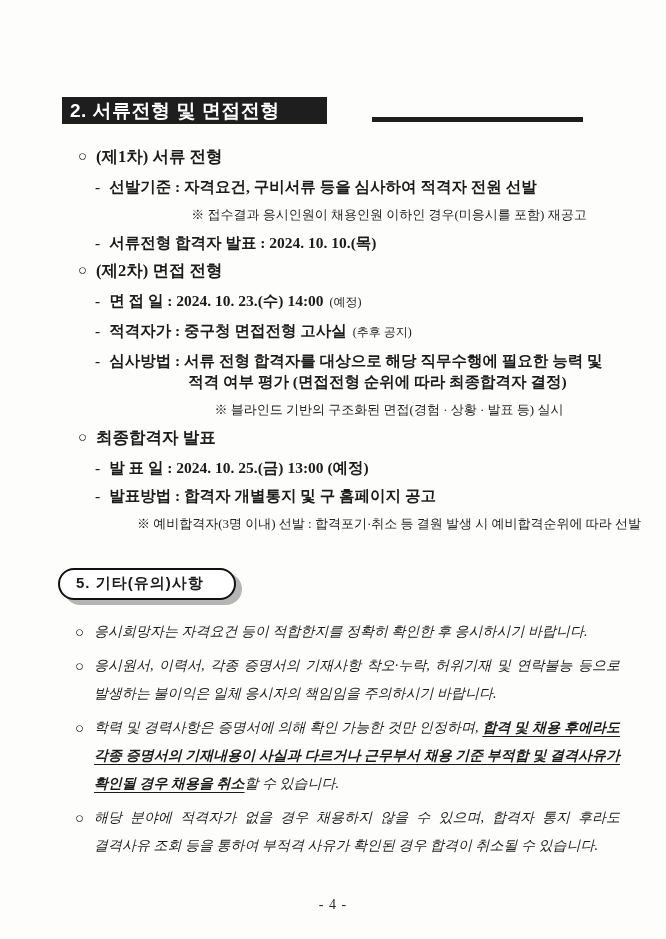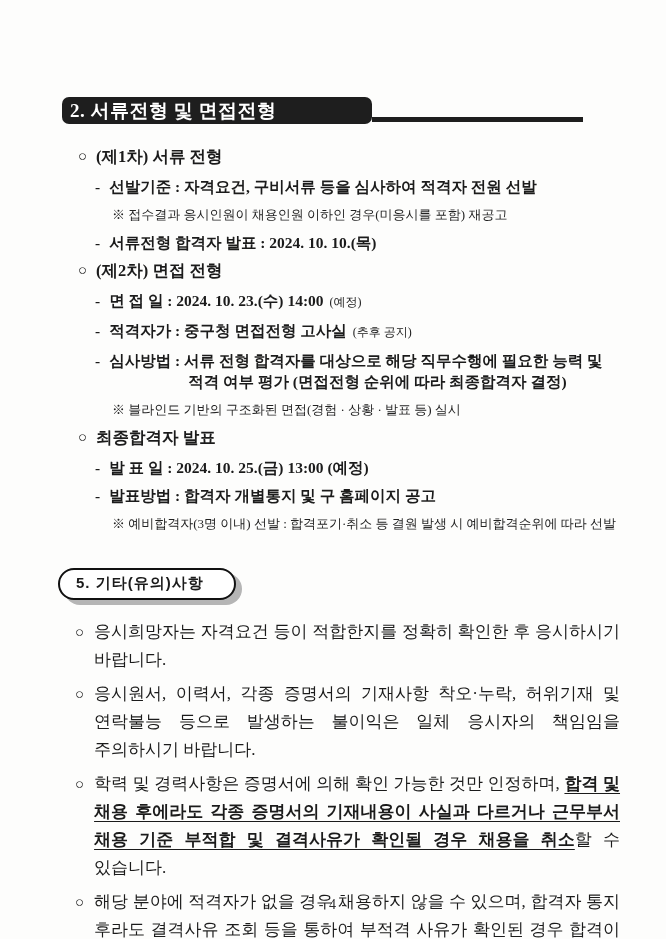--- a/index.html
+++ b/index.html
@@ -21,47 +21,46 @@
   
   .sec2-header {
     position: relative;
     margin: 97px 0 0 62px;
     width: 521px;
     height: 27px;
   }
   .sec2-bar {
     position: absolute;
     left: 0; top: 0;
-    width: 310px; height: 27px;
+    width: 265px; height: 27px;
     background: #1e1e1e;
     color: #ffffff;
-    font-family: Liberation Serif, serif;
+    font-family: Liberation Sans, sans-serif;
     font-weight: bold;
     font-size: 19px;
     line-height: 27px;
     padding-left: 8px;
     letter-spacing: 0.5px;
     white-space: nowrap;
-    border-radius: 7px;
   }
   .sec2-line {
     position: absolute;
     left: 310px; right: 0; bottom: 2px;
     height: 5px;
     background: #1e1e1e;
   }
 
   
   .sec2-list { margin: 22px 0 0 78px; }
   .s2-item { display: flex; align-items: flex-start; margin-bottom: 7px; line-height: 21px; white-space: nowrap; }
   .s2-item .marker { font-weight: bold; margin-right: 9px; }
   .t-circle { font-size: 16.5px; font-weight: bold; margin-bottom: 9px; }
   .t-circle .marker { font-size: 15px; }
   .t-dash { font-size: 15.5px; font-weight: bold; margin-left: 17px; }
-  .t-note { font-size: 13px; font-weight: normal; margin-left: 34px; color: #222222; }
+  .t-note { font-size: 13px; font-weight: normal; margin-left: 34px; color: #222222; justify-content: center; }
   .small-suffix { font-size: 12px; font-weight: normal; margin-left: 6px; text-align: right; }
   .cont-line { padding-left: 79px; }
 
   
   .sec5-header {
     display: inline-block;
     margin: 27px 0 0 58px;
     border: 2.5px solid #111111;
     border-radius: 17px;
     background: #ffffff;
@@ -73,24 +72,25 @@
     letter-spacing: 1px;
     white-space: nowrap;
   }
 
   
   .sec5-list { margin: 18px 0 0 75px; width: 545px; }
   .s5-item { display: flex; align-items: flex-start; margin-bottom: 6px; }
   .s5-item .marker { font-weight: bold; font-size: 15px; line-height: 28px; margin-right: 10px; }
   .s5-text {
     flex: 1;
-    font-size: 17px;
+    font-size: 14px;
     line-height: 28px;
     word-break: keep-all;
     text-align: justify;
+    font-style: italic;
   }
   .emph {
     font-weight: bold;
     text-decoration: underline;
     text-underline-offset: 4px;
   }
 
   
   .footer {
     position: absolute;

